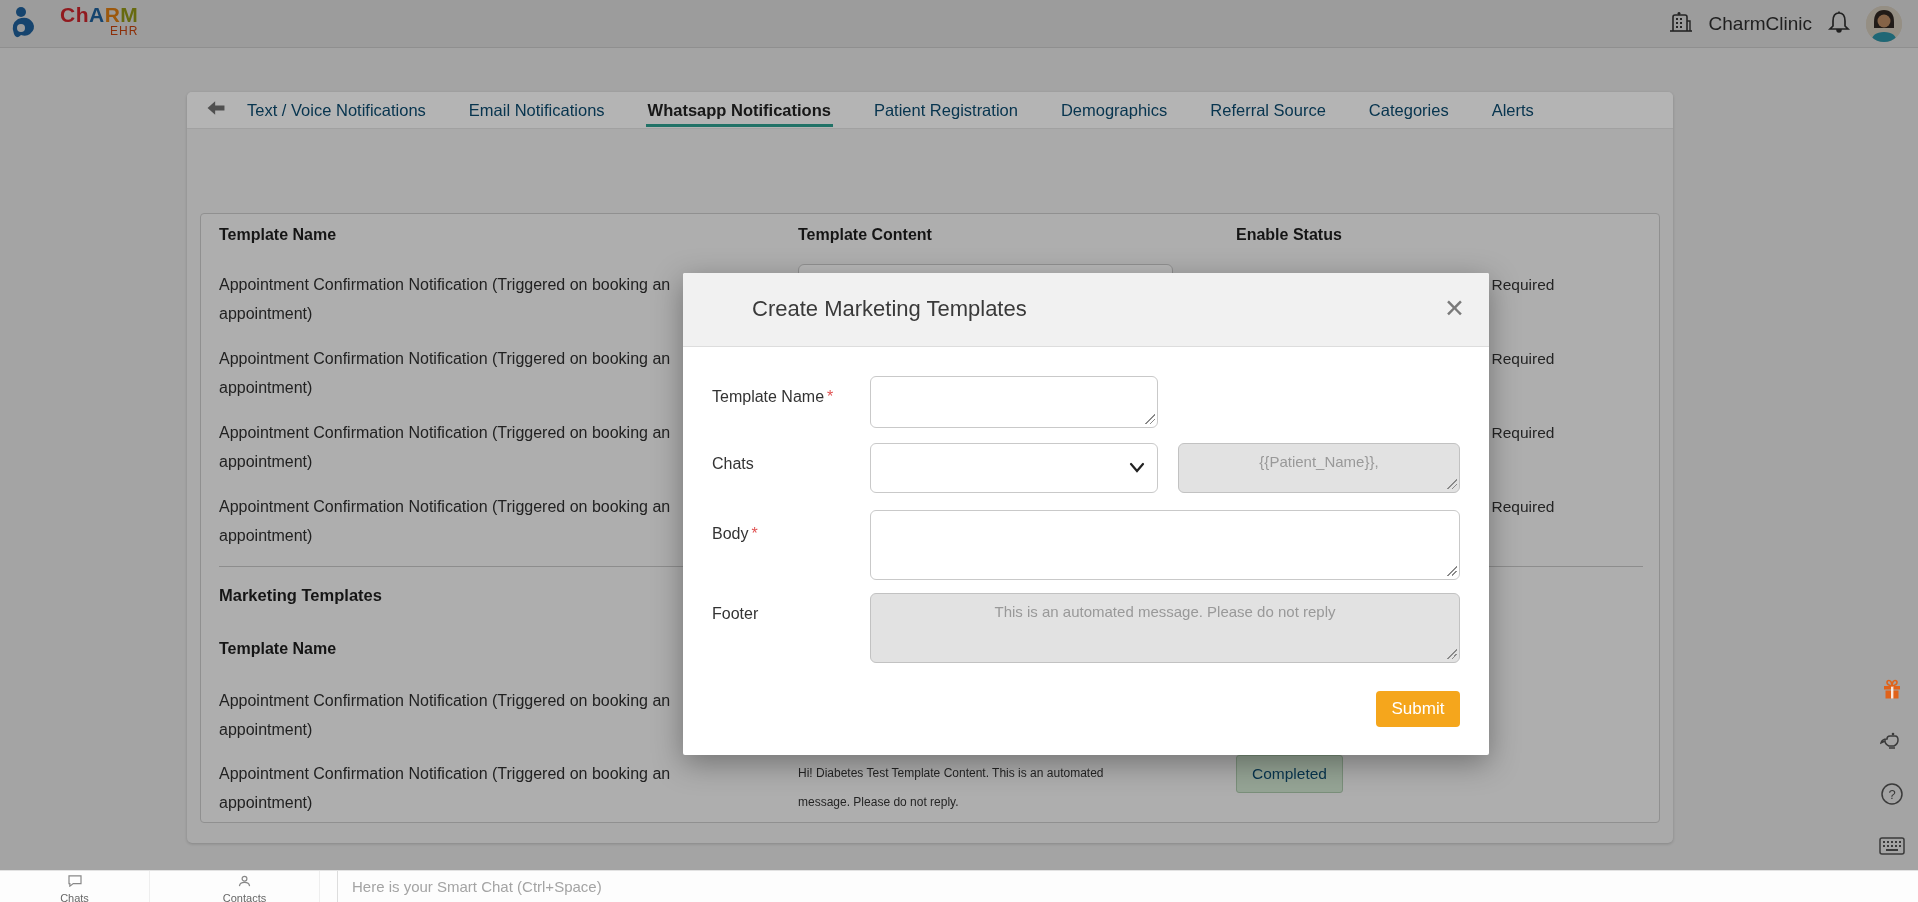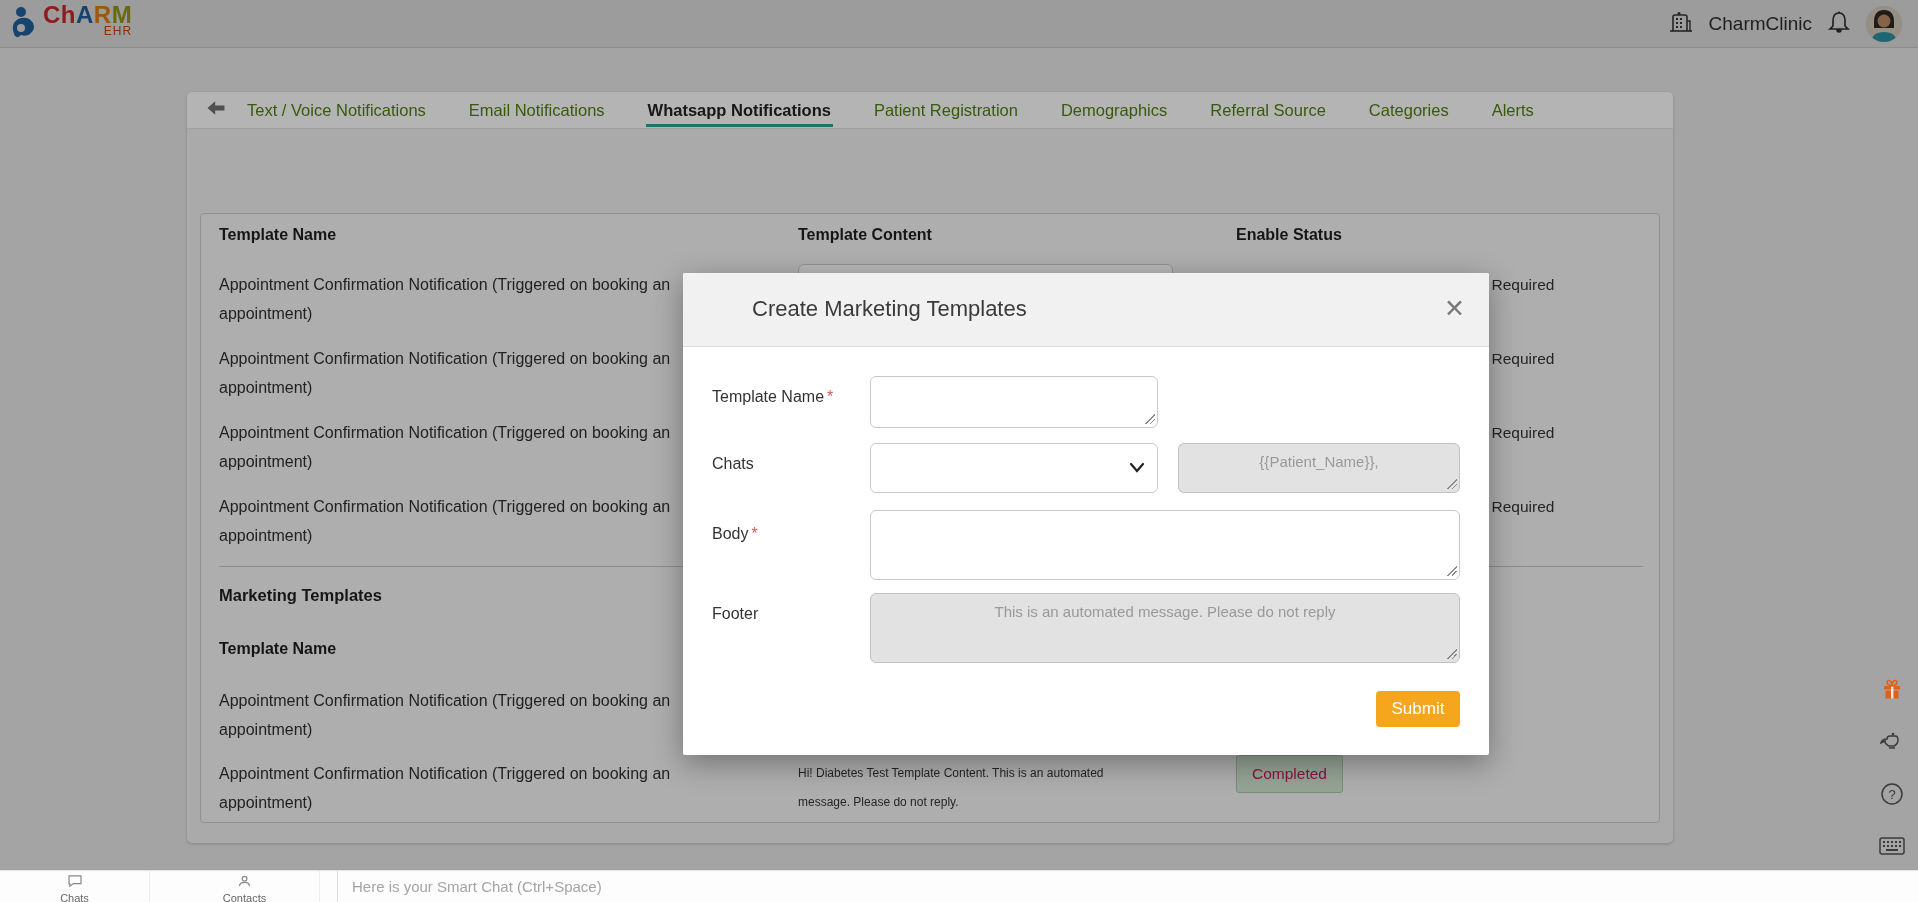--- a/index.html
+++ b/index.html
@@ -1,53 +1,53 @@
 <!DOCTYPE html>
 <html><head>
 <meta charset="utf-8">
 <style>
   * { box-sizing: border-box; margin: 0; padding: 0; }
   html,body { width:1918px; height:902px; overflow:hidden; font-family:"Liberation Sans", sans-serif; background:#e3e3e3; }
 
   
   .topbar { position:absolute; left:0; top:0; width:1918px; height:48px; background:#d9d9d9; border-bottom:1px solid #c6c6c6; z-index:1; }
   .brand { position:absolute; left:8px; top:4px; display:flex; align-items:flex-start; }
-  .brand-word { margin-left:5px; font-size:24px; font-weight:bold; letter-spacing:.5px; line-height:22px; }
+  .brand-word { margin-left:22px; font-size:21px; font-weight:bold; letter-spacing:.5px; line-height:22px; }
   .brand-sub { font-size:12px; font-weight:normal; color:#c2410c; text-align:right; letter-spacing:1px; margin-top:-2px; }
   .c-red{color:#c9252c}.c-blue{color:#1f5f99}.c-or{color:#d97b12}.c-ol{color:#8f9416}
   .top-right { position:absolute; right:16px; top:0; height:48px; display:flex; align-items:center; gap:15px; }
   .clinic-name { font-size:19px; color:#2d2d2d; }
   .avatar { width:36px; height:36px; border-radius:50%; overflow:hidden; background:#cfc6b8; }
 
   
   .card { position:absolute; left:187px; top:92px; width:1486px; height:751px; background:#ececec; border-radius:5px; box-shadow:0 1px 3px rgba(0,0,0,.18); z-index:1; }
   .tabstrip { position:absolute; left:0; top:0; width:100%; height:37px; background:#fafafa; border-bottom:1px solid #e0e0e0; border-radius:5px 5px 0 0; display:flex; align-items:center; }
   .back-btn { width:58px; text-align:center; cursor:pointer; }
-  .tab { font-size:16.5px; color:#4d7c0f; margin-right:39px; padding:8px 2px 7px; white-space:nowrap; cursor:pointer; }
+  .tab { font-size:16.5px; color:#0c4a6e; margin-right:39px; padding:8px 2px 7px; white-space:nowrap; cursor:pointer; }
   .tab.active { font-weight:bold; color:#222; border-bottom:3px solid #2f9e8f; padding-bottom:4px; }
 
   .page-head { position:absolute; left:14px; top:50px; width:1458px; height:44px; }
   .page-title { position:absolute; left:0; top:12px; font-size:20px; color:#2b2b2b; }
   .cred-btn { position:absolute; right:2px; top:4px; height:39px; padding:0 17px; background:#f0a61b; border:none; border-radius:3px; color:#fff; font-size:17px; font-family:"Liberation Sans",sans-serif; cursor:pointer; }
 
   
   .inner { position:absolute; left:13px; top:121px; width:1460px; height:610px; background:#f2f2f2; border:1px solid #c8c8c8; border-radius:4px; }
   .col-h { position:absolute; font-size:16px; font-weight:bold; color:#1e1e1e; top:12px; }
   .h-name{left:18px}.h-content{left:597px}.h-status{left:1035px}
   .trow { position:absolute; left:0; width:100%; height:74px; }
   .cell-name { position:absolute; left:18px; top:8px; width:515px; font-size:16px; color:#2f2f2f; line-height:29px; }
   .cell-box { position:absolute; left:597px; top:2px; width:375px; }
   .cell-box textarea { width:375px; height:58px; border:1px solid #c9c9c9; border-radius:4px; background:#fdfdfd; color:#8a8a8a; font-size:15px; font-family:"Liberation Sans",sans-serif; padding:7px 10px; resize:none; }
   .cell-status { position:absolute; left:1035px; top:14px; width:400px; font-size:15.5px; color:#333; }
   .status-offset { padding-left:190px; }
   .divider { position:absolute; left:18px; top:352px; width:1424px; border-top:1px solid #c4c4c4; }
   .sec-title { position:absolute; left:18px; top:372px; font-size:16.5px; font-weight:bold; color:#1e1e1e; }
   .sub-h { position:absolute; left:18px; top:426px; font-size:16px; font-weight:bold; color:#1e1e1e; }
   .cell-text { position:absolute; left:597px; top:8px; width:345px; font-size:12px; color:#333; line-height:29px; }
-  .badge-completed { position:absolute; left:1035px; top:4px; padding:9px 15px; background:#cfe3cf; border:1px solid #aac6aa; border-radius:3px; font-size:15.5px; color:#be185d; }
+  .badge-completed { position:absolute; left:1035px; top:4px; padding:9px 15px; background:#cfe3cf; border:1px solid #aac6aa; border-radius:3px; font-size:15.5px; color:#0c4a6e; }
 
   
   .overlay { position:absolute; left:0; top:0; width:1918px; height:902px; background:rgba(0,0,0,.28); z-index:10; }
 
   
   .modal { position:absolute; left:683px; top:273px; width:806px; height:482px; background:#fff; border-radius:2px; box-shadow:0 8px 30px rgba(0,0,0,.35); z-index:30; }
   .modal-head { position:absolute; left:0; top:0; width:100%; height:74px; background:#f1f1f1; border-bottom:1px solid #ddd; border-radius:2px 2px 0 0; }
   .modal-title { position:absolute; left:25px; top:23px; font-size:22px; color:#3a3a3a;margin-left:44px; }
   .modal-close { position:absolute; right:24px; top:20px; font-size:25px; color:#7a7a7a; cursor:pointer; line-height:30px; }
   .f-label { position:absolute; left:29px; font-size:16px; color:#333; }

